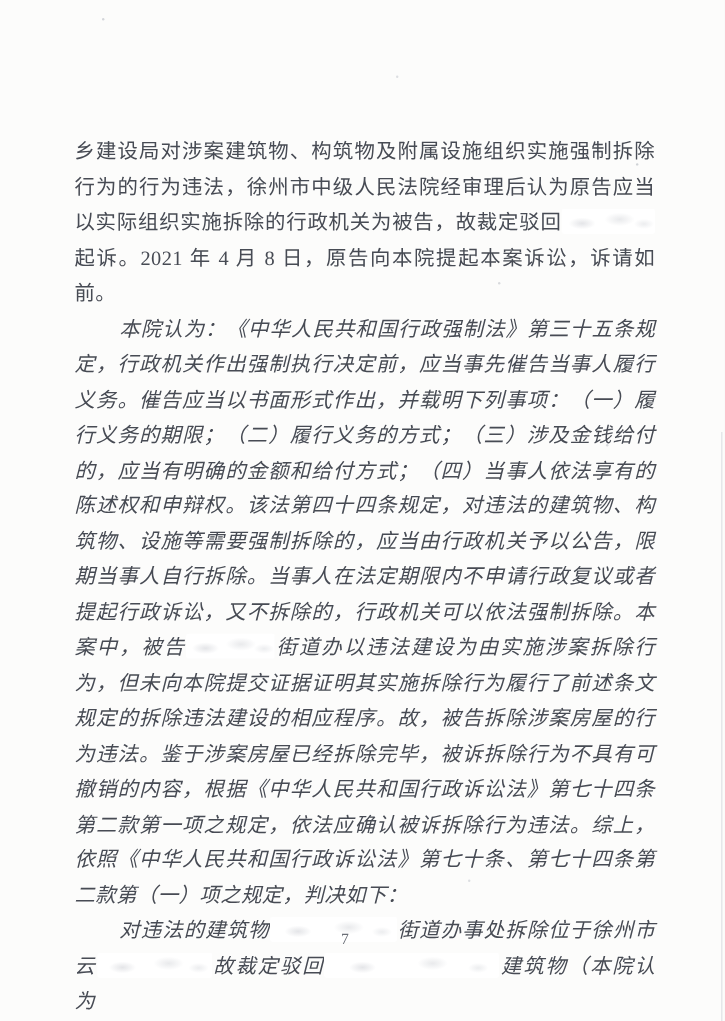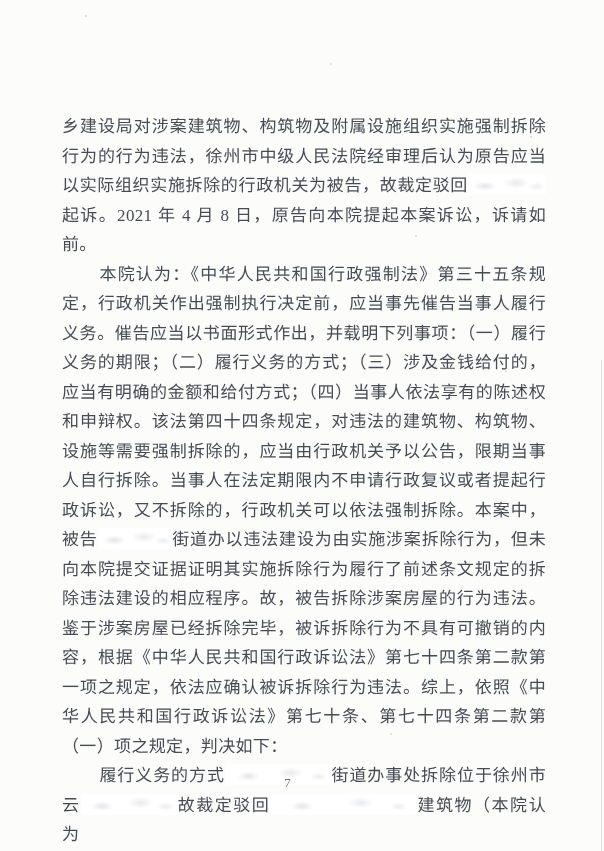--- a/index.html
+++ b/index.html
@@ -54,21 +54,21 @@
     font-size: 17px;
     line-height: 29.5px;
     letter-spacing: 0.35px;
     text-align: justify;
     text-justify: inter-character;
   }
   .para {
     margin: 0;
     padding: 0;
   }
-  .para.indent { text-indent: 2.2em; }
+  .para.indent { text-indent: 2.2em; font-style: italic; }
   .redaction {
     display: inline-block;
     height: 21px;
     vertical-align: -4px;
     border-radius: 2px;
     background:
       radial-gradient(ellipse 16px 7px at 22% 58%, #e4e5e8 0%, rgba(228,229,232,0) 70%),
       radial-gradient(ellipse 18px 8px at 62% 42%, #e9eaec 0%, rgba(233,234,236,0) 70%),
       radial-gradient(ellipse 12px 6px at 88% 60%, #ecedef 0%, rgba(236,237,239,0) 70%),
       #ffffff;
@@ -87,17 +87,17 @@
 </head>
 <body>
 
 <div class="page">
   <div class="scan-noise"></div>
   <div class="edge-line"></div>
 
   <div class="body-text">
       <p class="para"><span>乡建设局对涉案建筑物、构筑物及附属设施组织实施强制拆除行为的行为违法，徐州市中级人民法院经审理后认为原告应当以实际组织实施拆除的行政机关为被告，故裁定驳回</span><span class="redaction" style="width: 78px;"></span><span>起诉。2021 年 4 月 8 日，原告向本院提起本案诉讼，诉请如前。</span></p>
       <p class="para indent"><span>本院认为：《中华人民共和国行政强制法》第三十五条规定，行政机关作出强制执行决定前，应当事先催告当事人履行义务。催告应当以书面形式作出，并载明下列事项：（一）履行义务的期限；（二）履行义务的方式；（三）涉及金钱给付的，应当有明确的金额和给付方式；（四）当事人依法享有的陈述权和申辩权。该法第四十四条规定，对违法的建筑物、构筑物、设施等需要强制拆除的，应当由行政机关予以公告，限期当事人自行拆除。当事人在法定期限内不申请行政复议或者提起行政诉讼，又不拆除的，行政机关可以依法强制拆除。本案中，被告</span><span class="redaction" style="width: 74px;"></span><span>街道办以违法建设为由实施涉案拆除行为，但未向本院提交证据证明其实施拆除行为履行了前述条文规定的拆除违法建设的相应程序。故，被告拆除涉案房屋的行为违法。鉴于涉案房屋已经拆除完毕，被诉拆除行为不具有可撤销的内容，根据《中华人民共和国行政诉讼法》第七十四条第二款第一项之规定，依法应确认被诉拆除行为违法。综上，依照《中华人民共和国行政诉讼法》第七十条、第七十四条第二款第（一）项之规定，判决如下：</span></p>
-      <p class="para indent"><span>履行义务的方式</span><span class="redaction" style="width: 106px;"></span><span>街道办事处拆除位于徐州市云</span><span class="redaction" style="width: 96px;"></span><span>故裁定驳回</span><span class="redaction" style="width: 146px;"></span><span>建筑物（本院认为</span></p>
+      <p class="para indent"><span>对违法的建筑物</span><span class="redaction" style="width: 106px;"></span><span>街道办事处拆除位于徐州市云</span><span class="redaction" style="width: 96px;"></span><span>故裁定驳回</span><span class="redaction" style="width: 146px;"></span><span>建筑物（本院认为</span></p>
     </div>
 
   <div class="page-number">7</div>
 </div>
 
 </body></html>

